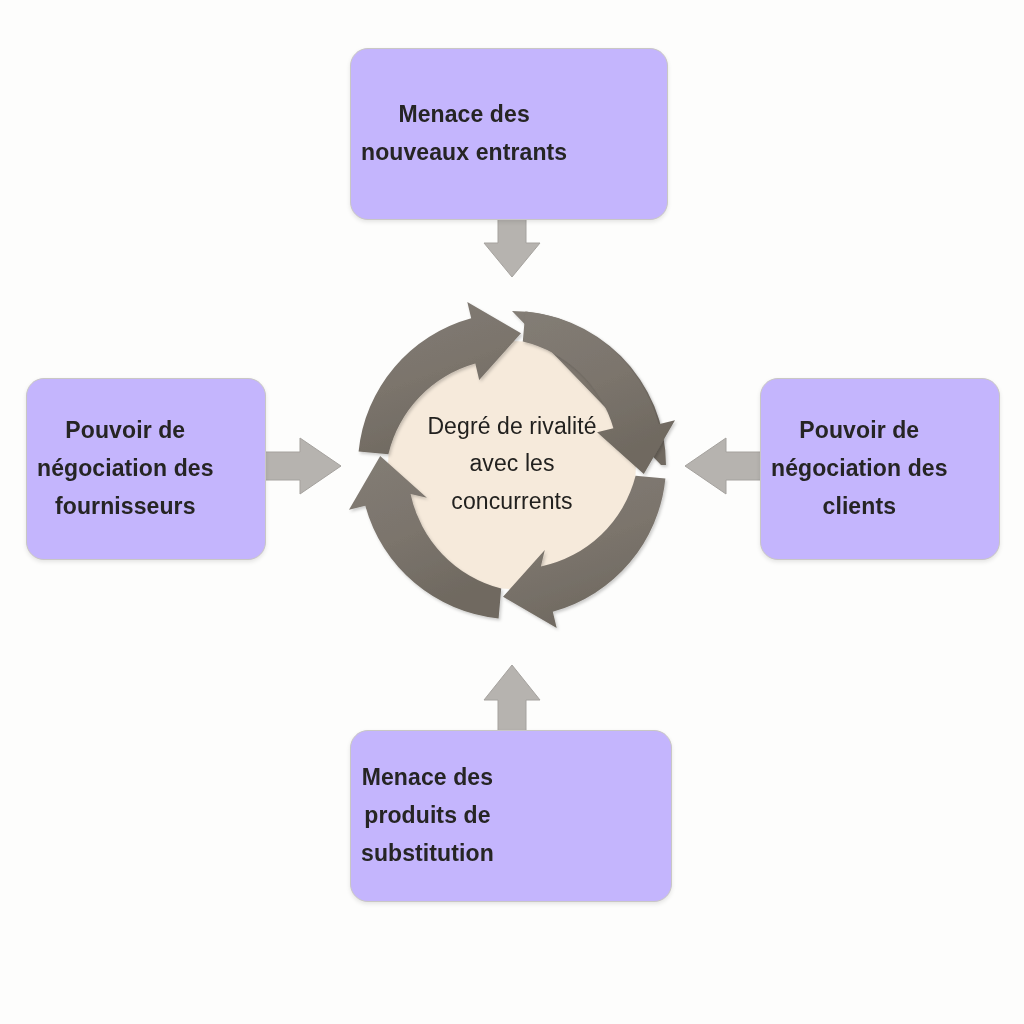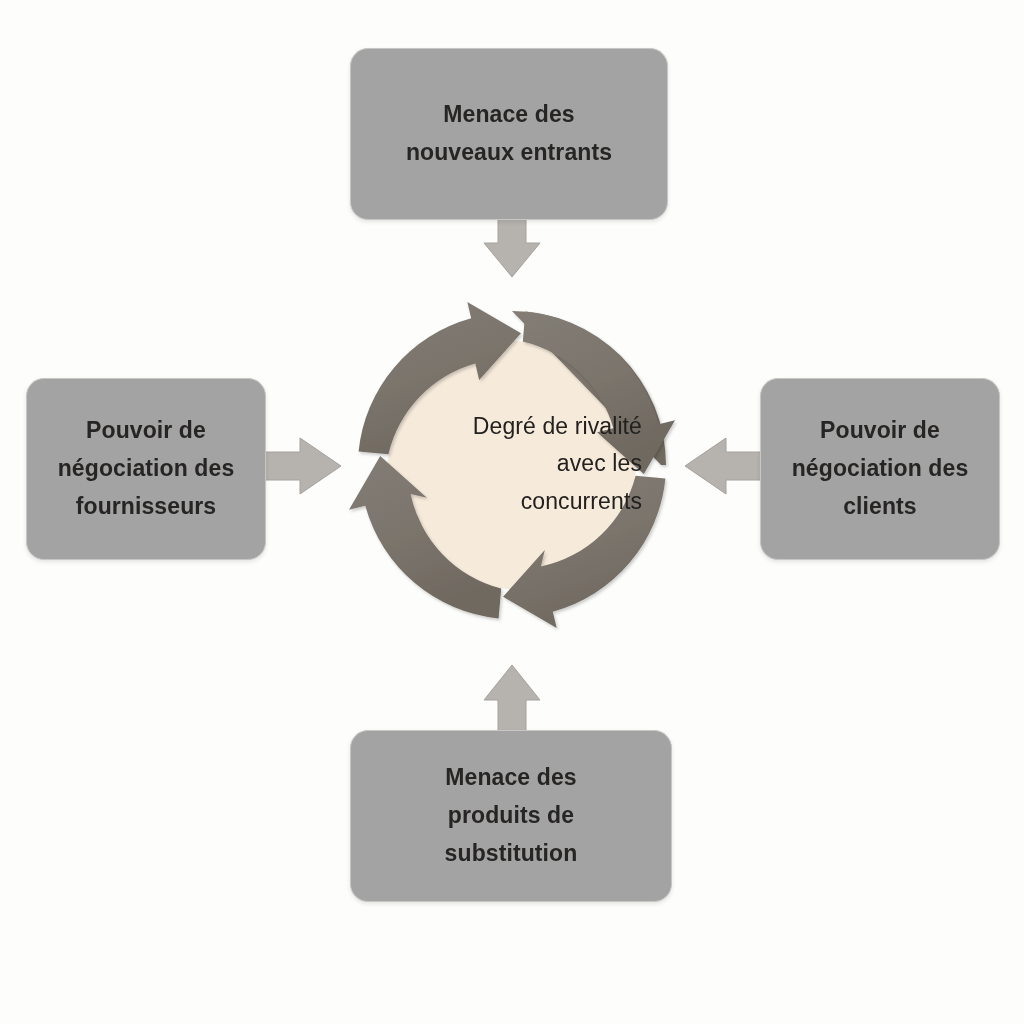--- a/index.html
+++ b/index.html
@@ -15,27 +15,26 @@
   }
   #canvas {
     position: relative;
     width: 1024px;
     height: 1024px;
     background: #fdfdfc;
   }
   .box {
     position: absolute;
     box-sizing: border-box;
-    background: #a3a3a3;
+    background: #c4b5fd;
     border: 1.5px solid #c9c7c5;
     border-radius: 18px;
     box-shadow: 0 2px 4px rgba(0,0,0,0.10);
     display: flex;
     align-items: center;
-    justify-content: center;
     text-align: center;
   }
   .box-label {
     color: #262524;
     font-size: 23px;
     line-height: 1.65;
     font-weight: 700;
     letter-spacing: 0.1px;
     padding: 0 10px;
     white-space: pre-line;
@@ -66,21 +65,21 @@
     position: absolute;
     left: 0; top: 0;
     width: 1024px; height: 1024px;
     pointer-events: none;
   }
   .center-text {
     position: absolute;
     left: 382px;
     top: 408px;
     width: 260px;
-    text-align: right;
+    text-align: center;
     color: #22211f;
     font-size: 23px;
     line-height: 1.62;
     white-space: pre-line;
     letter-spacing: 0.1px;
   }
 </style>
 </head>
 <body>
 

